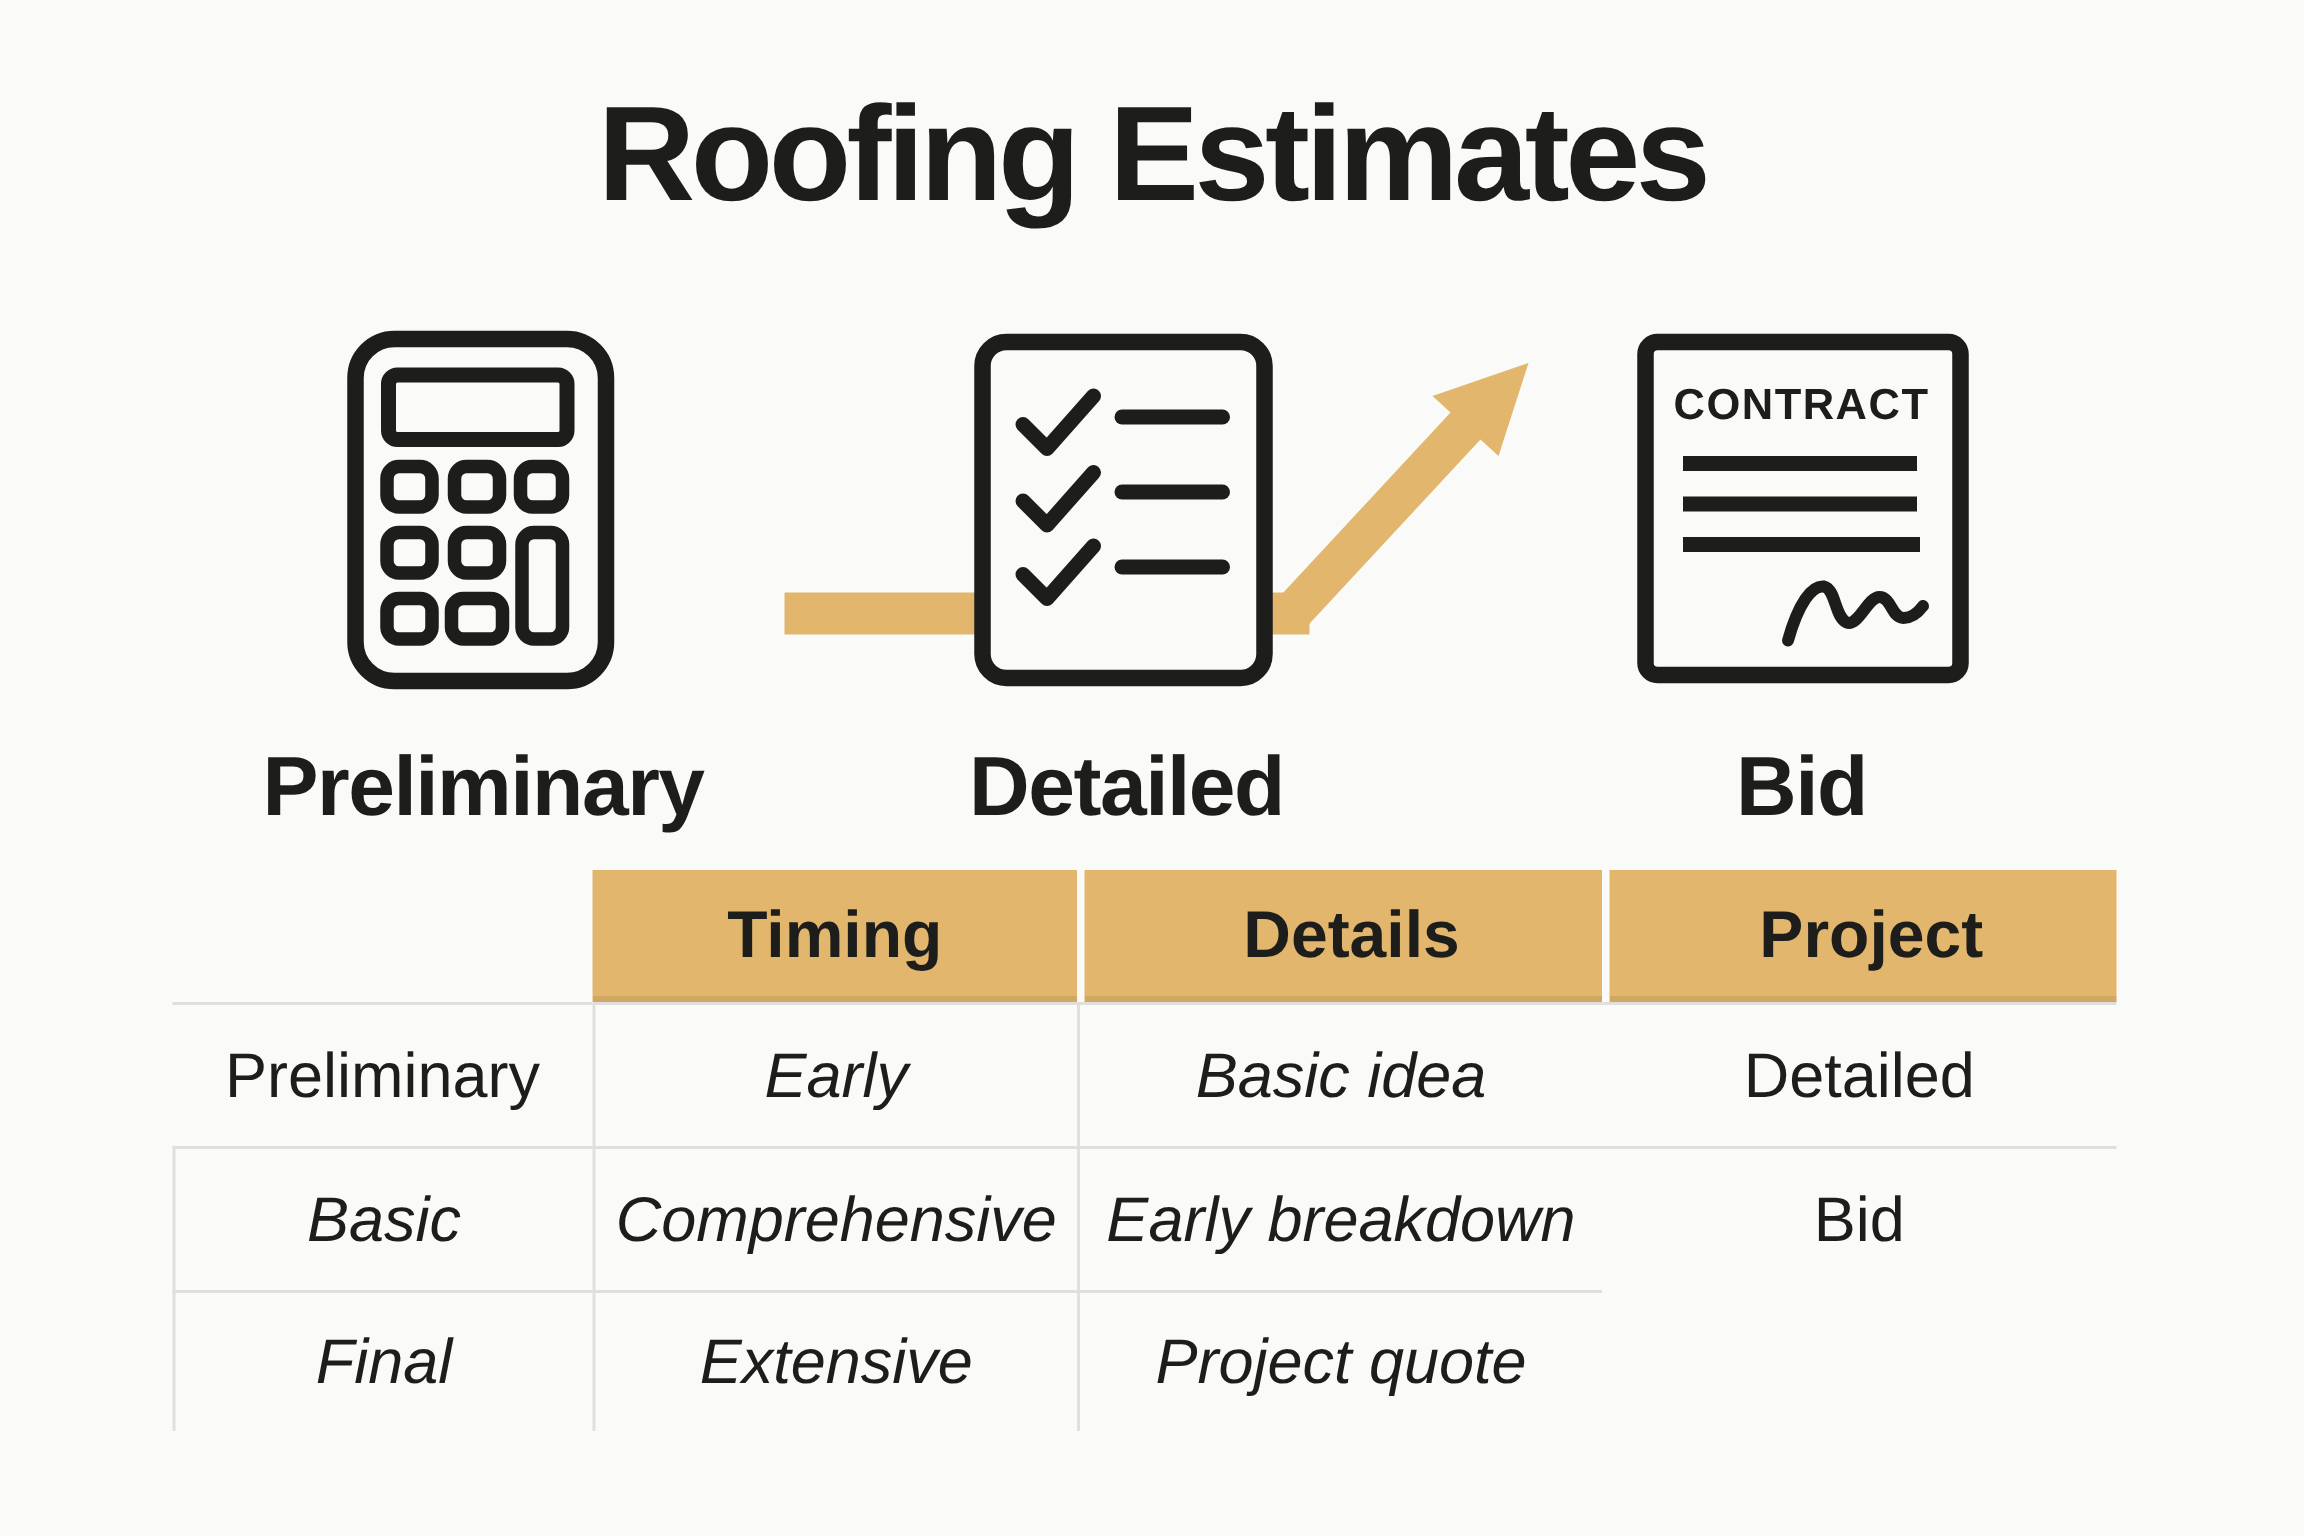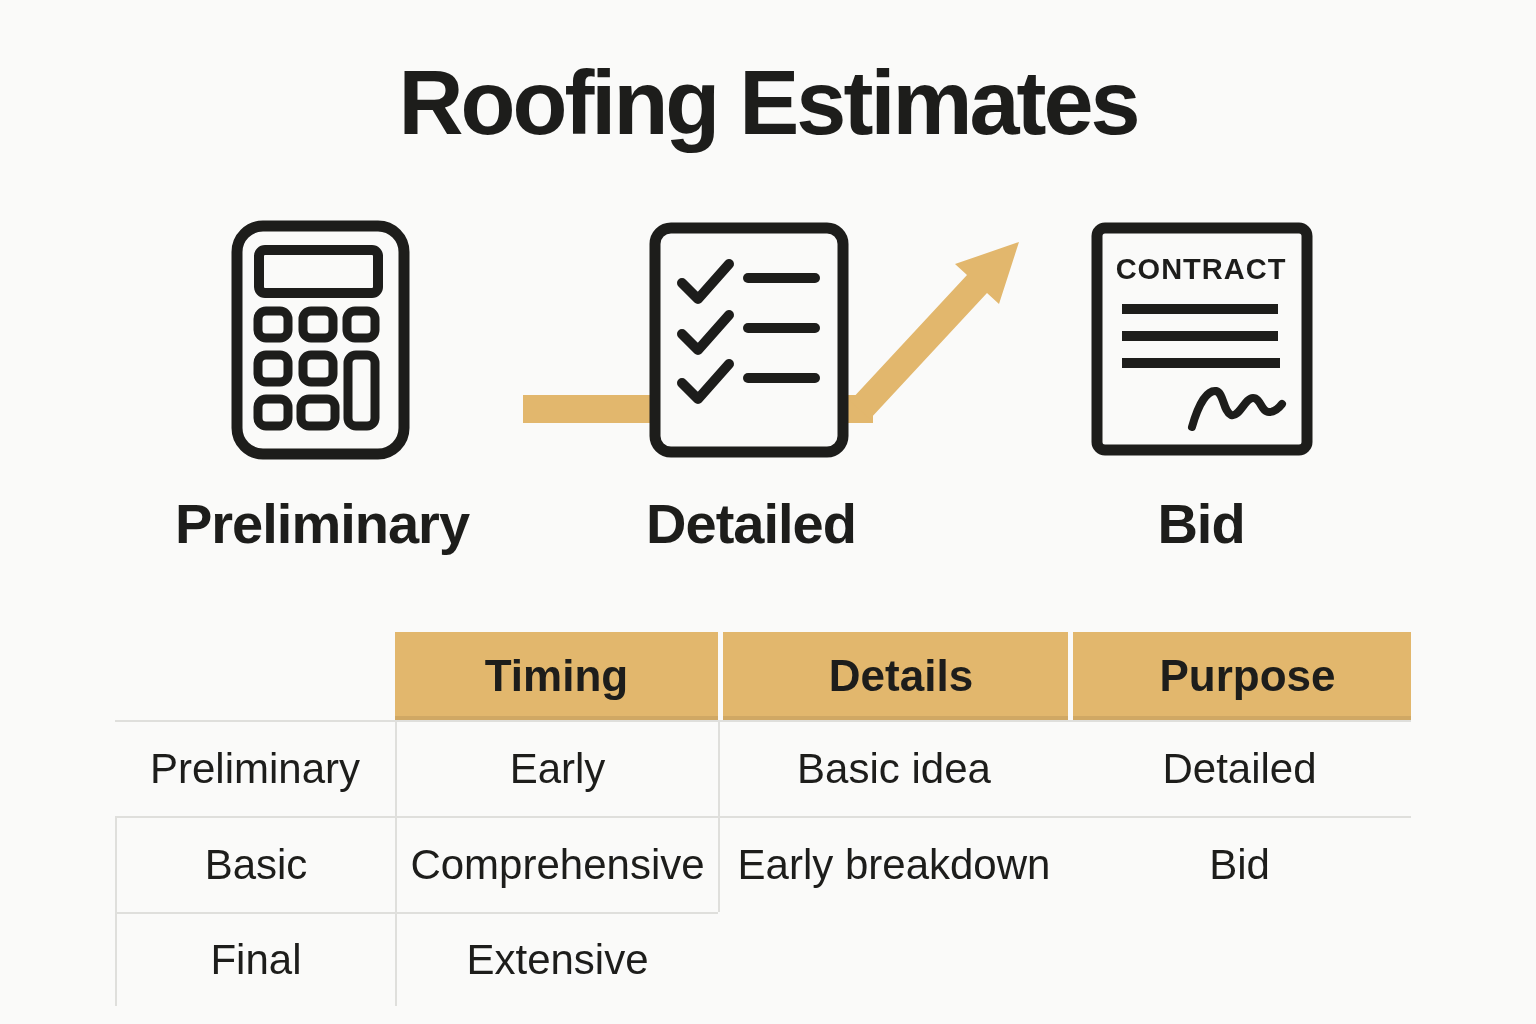--- a/index.html
+++ b/index.html
@@ -40,41 +40,41 @@
   .stage-label{
     position:absolute;top:491px;
     transform:translateX(-50%);
     font-size:56px;font-weight:700;letter-spacing:-1px;
     color:var(--ink);white-space:nowrap;
   }
   .stage-label.s0{left:322px;}
   .stage-label.s1{left:751px;}
   .stage-label.s2{left:1201px;}
   .comparison-table{
-    position:absolute;left:115px;top:632px;
+    position:absolute;left:115px;top:580px;
     display:grid;
     grid-template-columns:280px 323px 350px 343px;
     grid-template-rows:88px 96px 96px 94px;
   }
   .cell{
     display:flex;align-items:center;justify-content:center;
     white-space:nowrap;
   }
   .th{
     background:var(--accent);
     font-size:44px;font-weight:700;
     box-shadow:inset 0 -4px 0 rgba(0,0,0,0.08);
   }
   .th.gap{border-left:5px solid var(--bg);padding-left:11px;}
   .th-empty{background:transparent;box-shadow:none;}
   .td{
     font-size:42px;font-weight:400;
     border-top:2px solid var(--line);
   }
-  .td.vline{border-left:2px solid var(--line);}
+  .td.vline{border-left:2px solid var(--line);font-style:italic;}
 </style>
 </head>
 <body>
 
 <div class="page">
 
   <div class="title">Roofing Estimates</div>
 
   <svg class="icon-layer" width="1536" height="580" viewBox="0 0 1536 580">
 
@@ -118,29 +118,30 @@
 
   <div class="stage-label s0">Preliminary</div>
   <div class="stage-label s1">Detailed</div>
   <div class="stage-label s2">Bid</div>
 
   <div class="comparison-table">
 
     <div class="cell th th-empty"></div>
     <div class="cell th">Timing</div>
     <div class="cell th gap">Details</div>
-    <div class="cell th gap">Purpose</div>
+    <div class="cell th gap">Project</div>
 
     <div class="cell td">Preliminary</div>
     <div class="cell td vline">Early</div>
     <div class="cell td vline">Basic idea</div>
 
     <div class="cell td">Detailed</div>
     <div class="cell td vline">Basic</div>
     <div class="cell td vline">Comprehensive</div>
     <div class="cell td vline">Early breakdown</div>
 
     <div class="cell td">Bid</div>
     <div class="cell td vline">Final</div>
     <div class="cell td vline">Extensive</div>
+    <div class="cell td vline">Project quote</div>
   </div>
 
 </div>
 
 </body></html>

